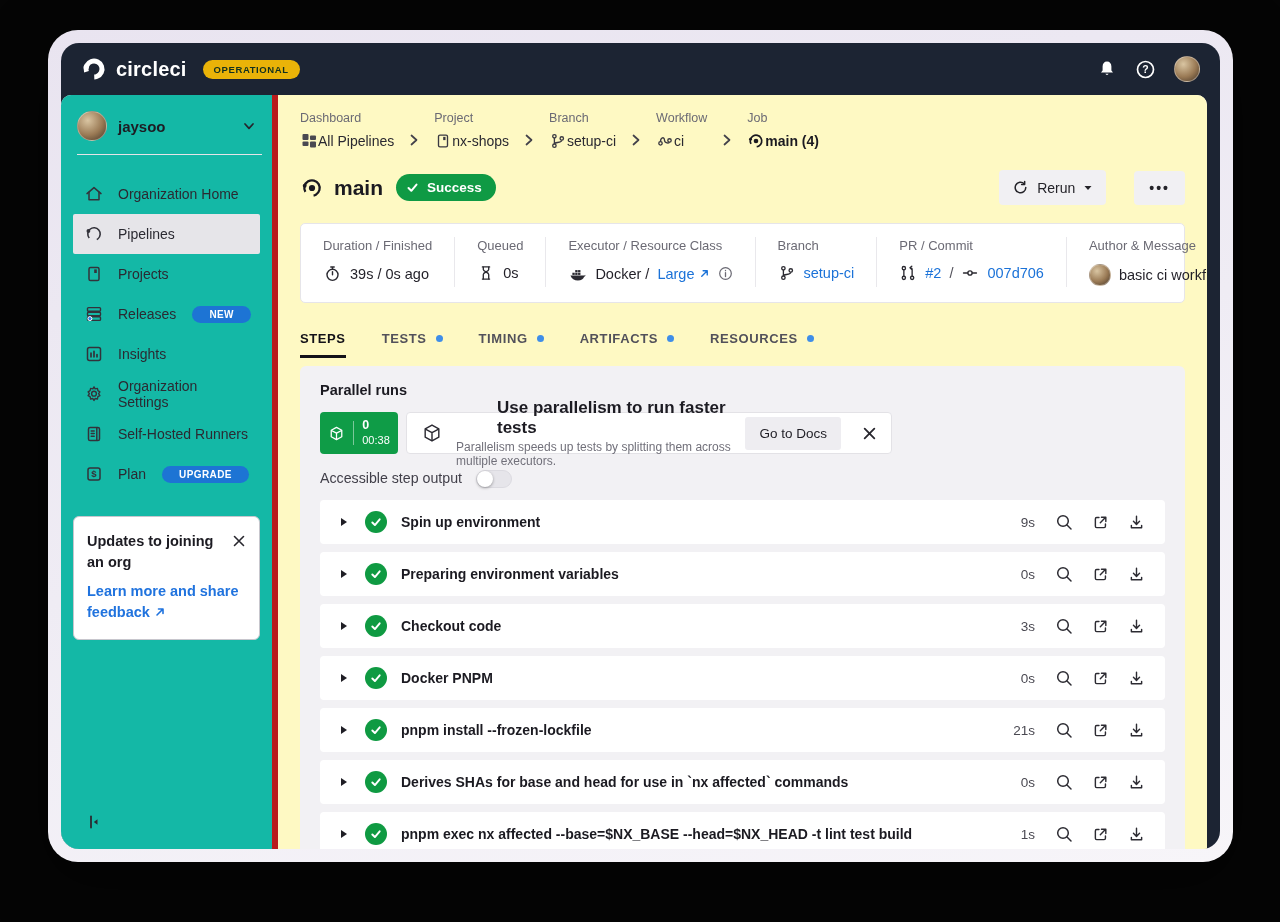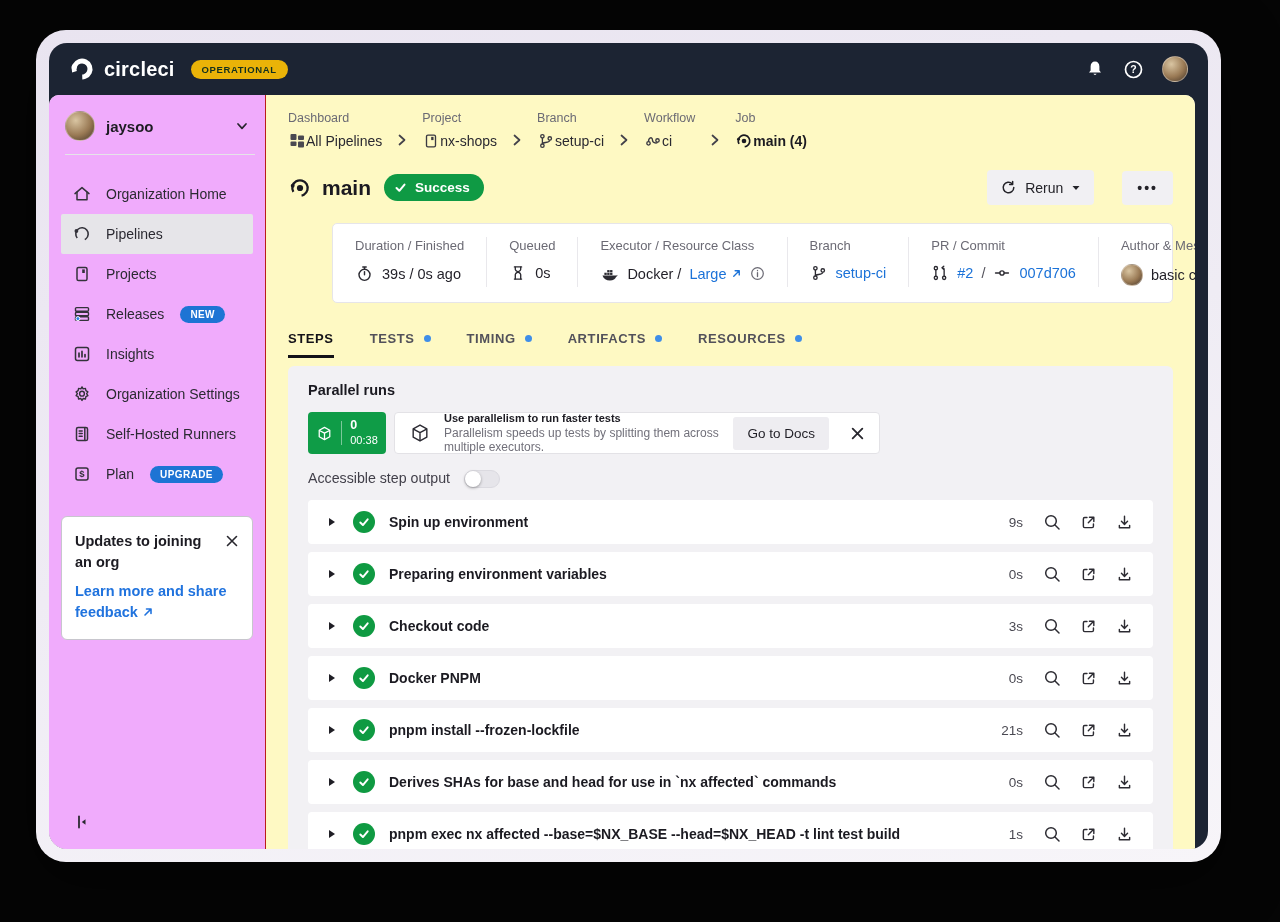--- a/index.html
+++ b/index.html
@@ -4,21 +4,21 @@
 <style>
   * { margin:0; padding:0; box-sizing:border-box; }
   html,body { width:1280px; height:922px; }
   body {
     background:#050505;
     font-family:"Liberation Sans", sans-serif;
     position:relative;
     overflow:hidden;
   }
   .device-frame {
-    position:absolute; left:36px; top:30px; width:1185px; height:832px;
+    position:absolute; left:48px; top:30px; width:1185px; height:832px;
     background:linear-gradient(165deg,#e9e4f0 0%,#efecf4 50%,#f7f5f9 100%);
     border-radius:30px;
     box-shadow:0 18px 60px rgba(0,0,0,.55);
   }
   .app {
     position:absolute; inset:13px;
     background:#1c2433;
     border-radius:18px;
     overflow:hidden;
     display:flex; flex-direction:column;
@@ -39,35 +39,35 @@
     background:radial-gradient(circle at 35% 30%, #d9c5a2, #9a7a55 55%, #4d3c2b 95%);
     border:1px solid rgba(255,255,255,.35);
   }
   .avatar.sz26 { width:26px; height:26px; }
   .avatar.sz30 { width:30px; height:30px; }
   .avatar.sz22 { width:22px; height:22px; }
   
   .content-shell { flex:1; min-height:0; display:flex; padding-right:13px; }
   .panel { flex:1; min-width:0; background:#fbfafc; border-radius:10px 10px 0 0; display:flex; overflow:hidden; }
   
-  .sidebar { width:217px; flex:none; background:#f0abfc; border-right:1px solid #b91c1c; position:relative; }
+  .sidebar { width:217px; flex:none; background:#14b8a6; border-right:6px solid #b91c1c; position:relative; }
   .user-row { display:flex; align-items:center; gap:11px; padding:16px 16px 13px 16px; cursor:pointer; }
   .user-name { font-size:15px; font-weight:700; color:#1d1c23; flex:1; }
   .sidebar-divider { border-bottom:1px solid #e5e4e8; margin:0 10px 0 16px; }
   .nav { padding:19px 12px 0 12px; }
   .nav-item {
     display:flex; align-items:center; gap:14px;
     height:40px; padding:0 11px; border-radius:2px;
     font-size:14px; color:#2b2a32; cursor:pointer;
   }
   .nav-item.selected { background:#e6e5e9; }
   .nav-icon { width:20px; height:20px; flex:none; display:flex; }
   .pill-badge {
     background:#1d74d4; color:#fff; font-size:10px; font-weight:700;
-    letter-spacing:.4px; padding:3px 10px; border-radius:10px; margin-left:2px;
+    letter-spacing:.4px; padding:3px 17px; border-radius:10px; margin-left:2px;
   }
   .updates-card {
     margin:22px 12px 0; border:1px solid #c7c6cd; border-radius:6px;
     padding:14px 13px 16px; background:#fff;
   }
   .updates-head { display:flex; align-items:flex-start; gap:8px; }
   .updates-title { font-size:14.5px; font-weight:700; color:#1c1b22; line-height:1.45; flex:1; }
   .updates-link { margin-top:8px; font-size:14.5px; font-weight:600; color:#2073de; line-height:1.45; cursor:pointer; }
   .collapse-btn { position:absolute; left:24px; bottom:16px; width:22px; height:22px; display:flex; align-items:center; cursor:pointer; }
   
@@ -91,21 +91,21 @@
   .btn-gray {
     display:flex; align-items:center; gap:8px;
     background:#f1f0f3; border:none; border-radius:4px;
     padding:9px 13px; font-size:14px; font-weight:500; color:#242329;
     font-family:inherit; cursor:pointer;
   }
   .btn-more { letter-spacing:2px; font-weight:700; padding:9px 15px; }
   
   .info-card {
     margin-top:18px; background:#fff; border:1px solid #e6e5e9; border-radius:5px;
-    display:flex; padding:13px 0 15px;margin-left:44px;
+    display:flex; padding:13px 0 15px;
   }
   .info-col { padding:1px 22px; border-left:1px solid #e9e8ec; }
   .info-col:first-child { border-left:none; }
   .info-label { font-size:13px; color:#6b6a74; white-space:nowrap; }
   .info-value { margin-top:11px; display:flex; align-items:center; gap:8px; font-size:14.5px; color:#211f27; white-space:nowrap; }
   .link { color:#1b72d8; cursor:pointer; text-decoration:none; }
   
   .tabs { margin-top:28px; display:flex; gap:36px; }
   .tab { display:flex; align-items:center; padding-bottom:9px; border-bottom:3px solid transparent;
          font-size:13px; font-weight:700; letter-spacing:.6px; color:#52515a; cursor:pointer; }
@@ -120,21 +120,21 @@
     display:flex; align-items:center; justify-content:center; gap:8px; cursor:pointer;
   }
   .pbox-divider { width:1px; height:24px; background:rgba(255,255,255,.45); }
   .pbox-count { font-size:12.5px; font-weight:700; line-height:1.25; }
   .pbox-time { font-size:11px; line-height:1.25; }
   .banner {
     width:486px; background:#fff; border:1px solid #e3e2e6; border-radius:4px;
     display:flex; align-items:center; gap:13px; padding:0 10px 0 14px;
   }
   .banner-text { flex:1; min-width:0; }
-  .banner-title { font-size:11px; font-weight:700; color:#1c1b22; }
+  .banner-title { font-size:17px; font-weight:700; color:#1c1b22;margin-left:41px; }
   .banner-sub { font-size:12px; color:#71707a; margin-top:2px; }
   .banner-btn { background:#eeedf1; border:none; border-radius:3px; padding:9px 14px;
                 font-size:13.5px; font-weight:500; color:#1f1e25; font-family:inherit; white-space:nowrap; cursor:pointer; }
   .banner-close { margin:0 4px 0 8px; display:flex; cursor:pointer; }
   .toggle-row { margin-top:16px; display:flex; gap:14px; }
   .toggle-label { font-size:14.2px; color:#413f49; }
   .toggle { width:36px; height:18px; background:#e6e5ea; border:1px solid #dbdae0; border-radius:10px; position:relative; cursor:pointer; }
   .toggle-knob { position:absolute; left:0; top:0; width:16px; height:16px; border-radius:50%;
                  background:#fff; box-shadow:0 1px 3px rgba(0,0,0,.35); }
   .steps-list { margin-top:12px; }

